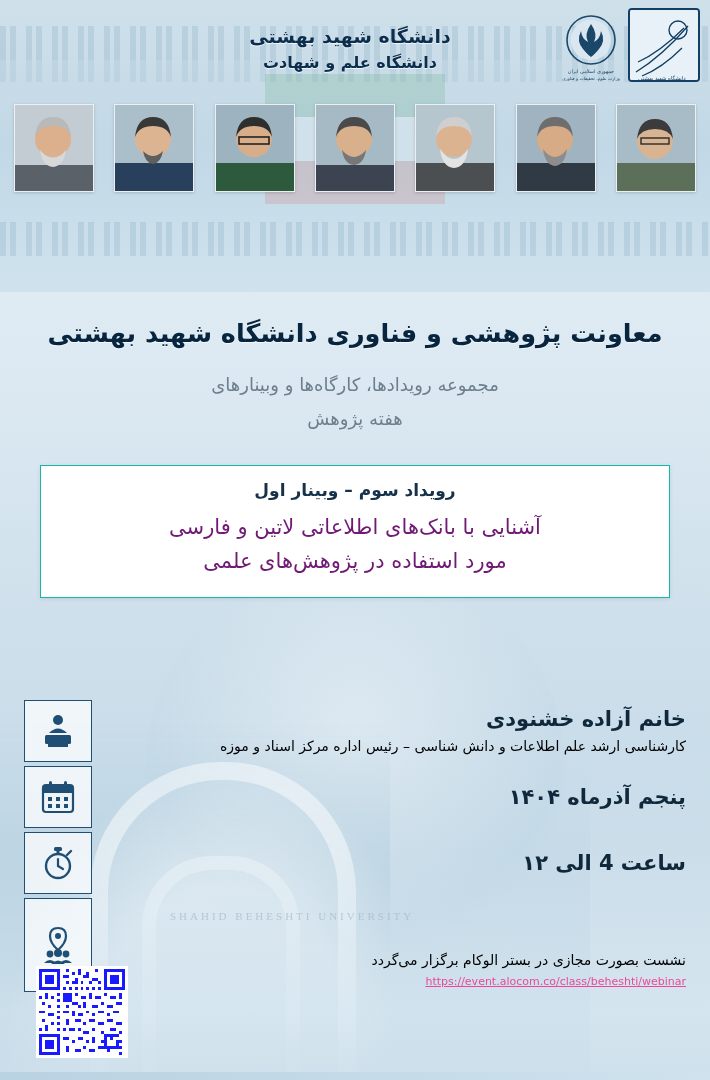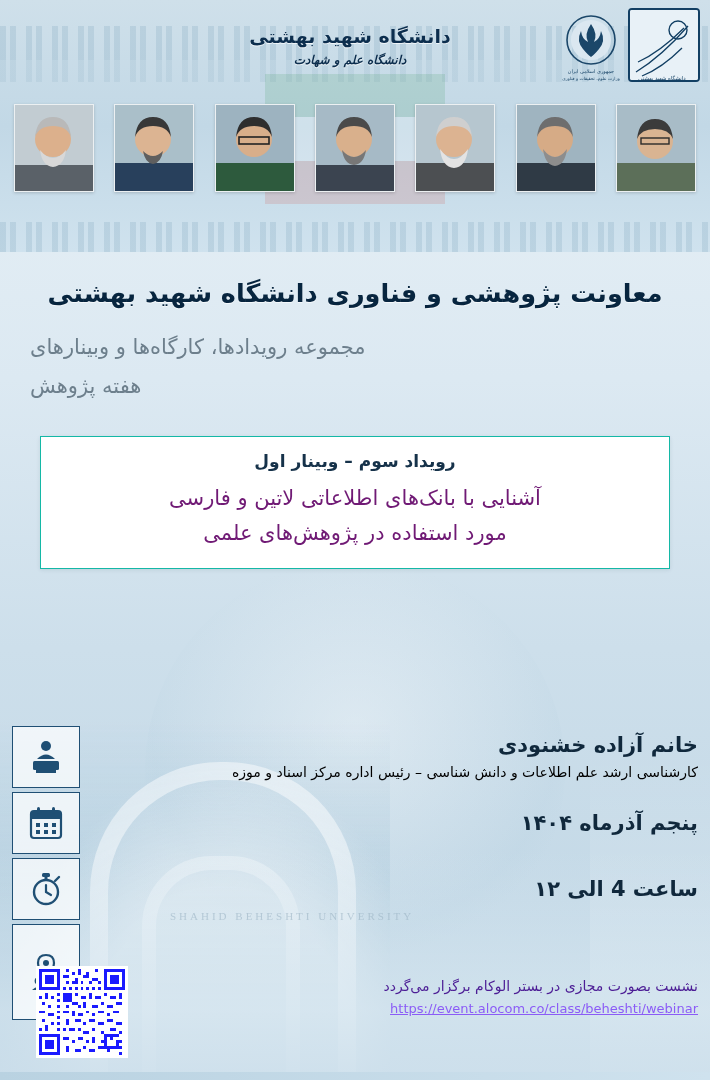--- a/index.html
+++ b/index.html
@@ -67,21 +67,21 @@
     background: linear-gradient(180deg, rgba(255,255,255,0) 0%, rgba(255,255,255,.30) 100%);
   }
   .bg-bottom-haze {
     position: absolute; left: 0; right: 0; bottom: 0; height: 230px;
     background: linear-gradient(180deg, rgba(220,233,242,0) 0%, rgba(214,230,240,.75) 70%, rgba(206,224,236,.9) 100%);
   }
 
   
   .header {
     position: relative;
-    height: 252px;
+    height: 292px;
     background: linear-gradient(180deg, #cfe0ea 0%, #c2d8e6 50%, #cfe2ee 100%);
     overflow: hidden;
   }
   .header-band {
     position: absolute; left: 0; right: 0;
     height: 34px;
     background:
       repeating-linear-gradient(90deg,
         rgba(140,175,196,.55) 0 6px,
         rgba(255,255,255,0) 6px 10px,
@@ -106,21 +106,21 @@
     position: absolute;
     top: 22px; right: 190px;
     text-align: center;
     width: 340px;
     color: #0c2e4e;
     font-weight: bold;
     line-height: 1.55;
     font-size: 19px;
     text-shadow: 0 1px 0 rgba(255,255,255,.7);
   }
-  .univ-title .line2 { font-size: 12px; font-style: italic; }
+  .univ-title .line2 { font-size: 16px; }
 
   .logo-iri {
     position: absolute;
     top: 10px; right: 86px;
     width: 66px; height: 74px;
     opacity: .95;
   }
   .logo-sbu {
     position: absolute;
     top: 8px; right: 10px;
@@ -156,23 +156,23 @@
     text-align: center;
     color: #07253f;
     font-weight: bold;
     font-size: 25.5px;
     line-height: 1.5;
     text-shadow: 0 1px 0 rgba(255,255,255,.65);
   }
 
   .subhead {
     margin-top: 16px;
-    text-align: left;
+    text-align: center;
     color: #6d7f8c;
-    font-size: 21px;
+    font-size: 18px;
     line-height: 1.85;
   }
 
   .event-box {
     margin: 30px 10px 0 10px;
     background: #ffffff;
     border: 1px solid #14b8a6;
     padding: 14px 16px 18px 16px;
     text-align: center;
     box-shadow: 0 1px 4px rgba(20,50,70,.10);
@@ -186,22 +186,22 @@
   .event-box .eb-line {
     color: #701a75;
     font-size: 21px;
     line-height: 1.65;
   }
 
   
   .details {
     position: absolute;
     left: 0; right: 0;
-    top: 726px;
-    padding: 0 12px;
+    top: 700px;
+    padding: 0 24px;
   }
   .detail-row {
     display: flex;
     align-items: stretch;
     justify-content: flex-end;
     margin-bottom: 4px;
     min-height: 62px;
   }
   .detail-text {
     flex: 1;
@@ -217,28 +217,28 @@
     font-weight: bold;
     line-height: 1.35;
   }
   .detail-text .secondary {
     color: #000000;
     font-size: 14px;
     margin-top: 4px;
     line-height: 1.4;
   }
   .detail-text .note {
-    color: #4c1d95;
+    color: #000000;
     font-size: 14px;
     line-height: 1.5;
     margin-top: 48px;
   }
   .detail-text .link {
-    color: #8b5cf6;
-    font-size: 13px;
+    color: #ec4899;
+    font-size: 11px;
     text-decoration: underline;
     direction: ltr;
     display: block;
     margin-top: 4px;
   }
   .icon-cell {
     width: 68px;
     min-height: 62px;
     border: 1px solid #1f4f74;
     background: rgba(255,255,255,.72);

